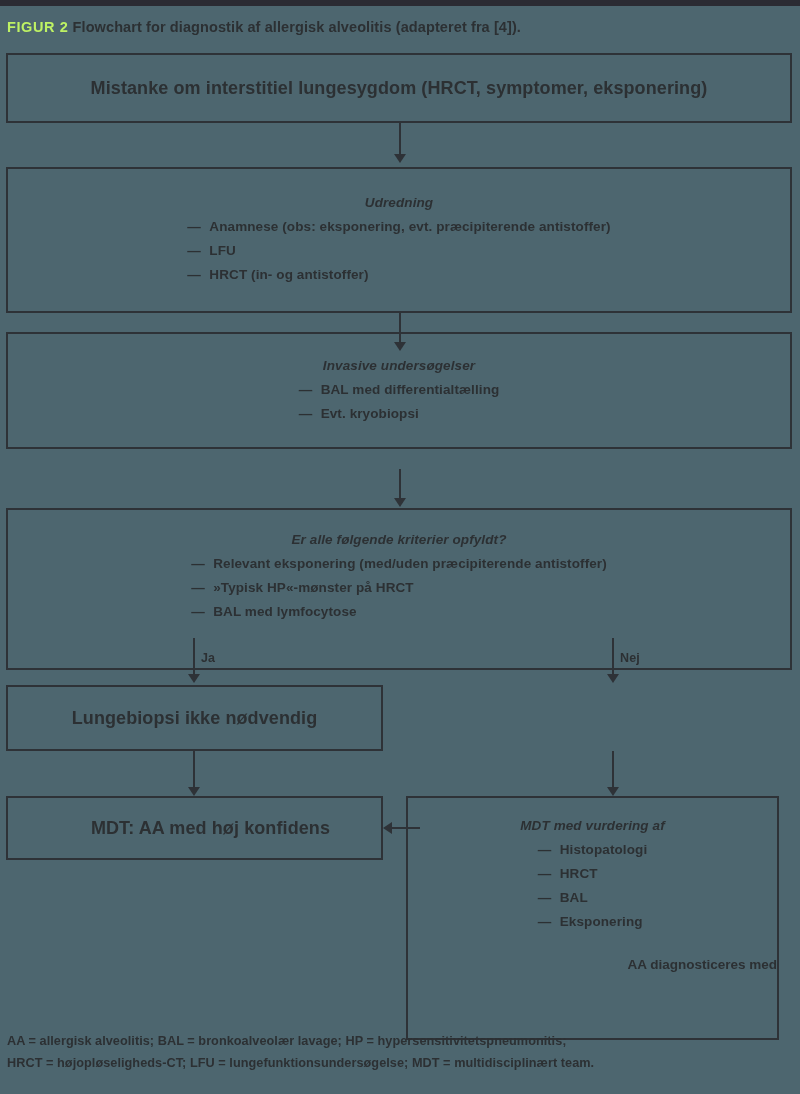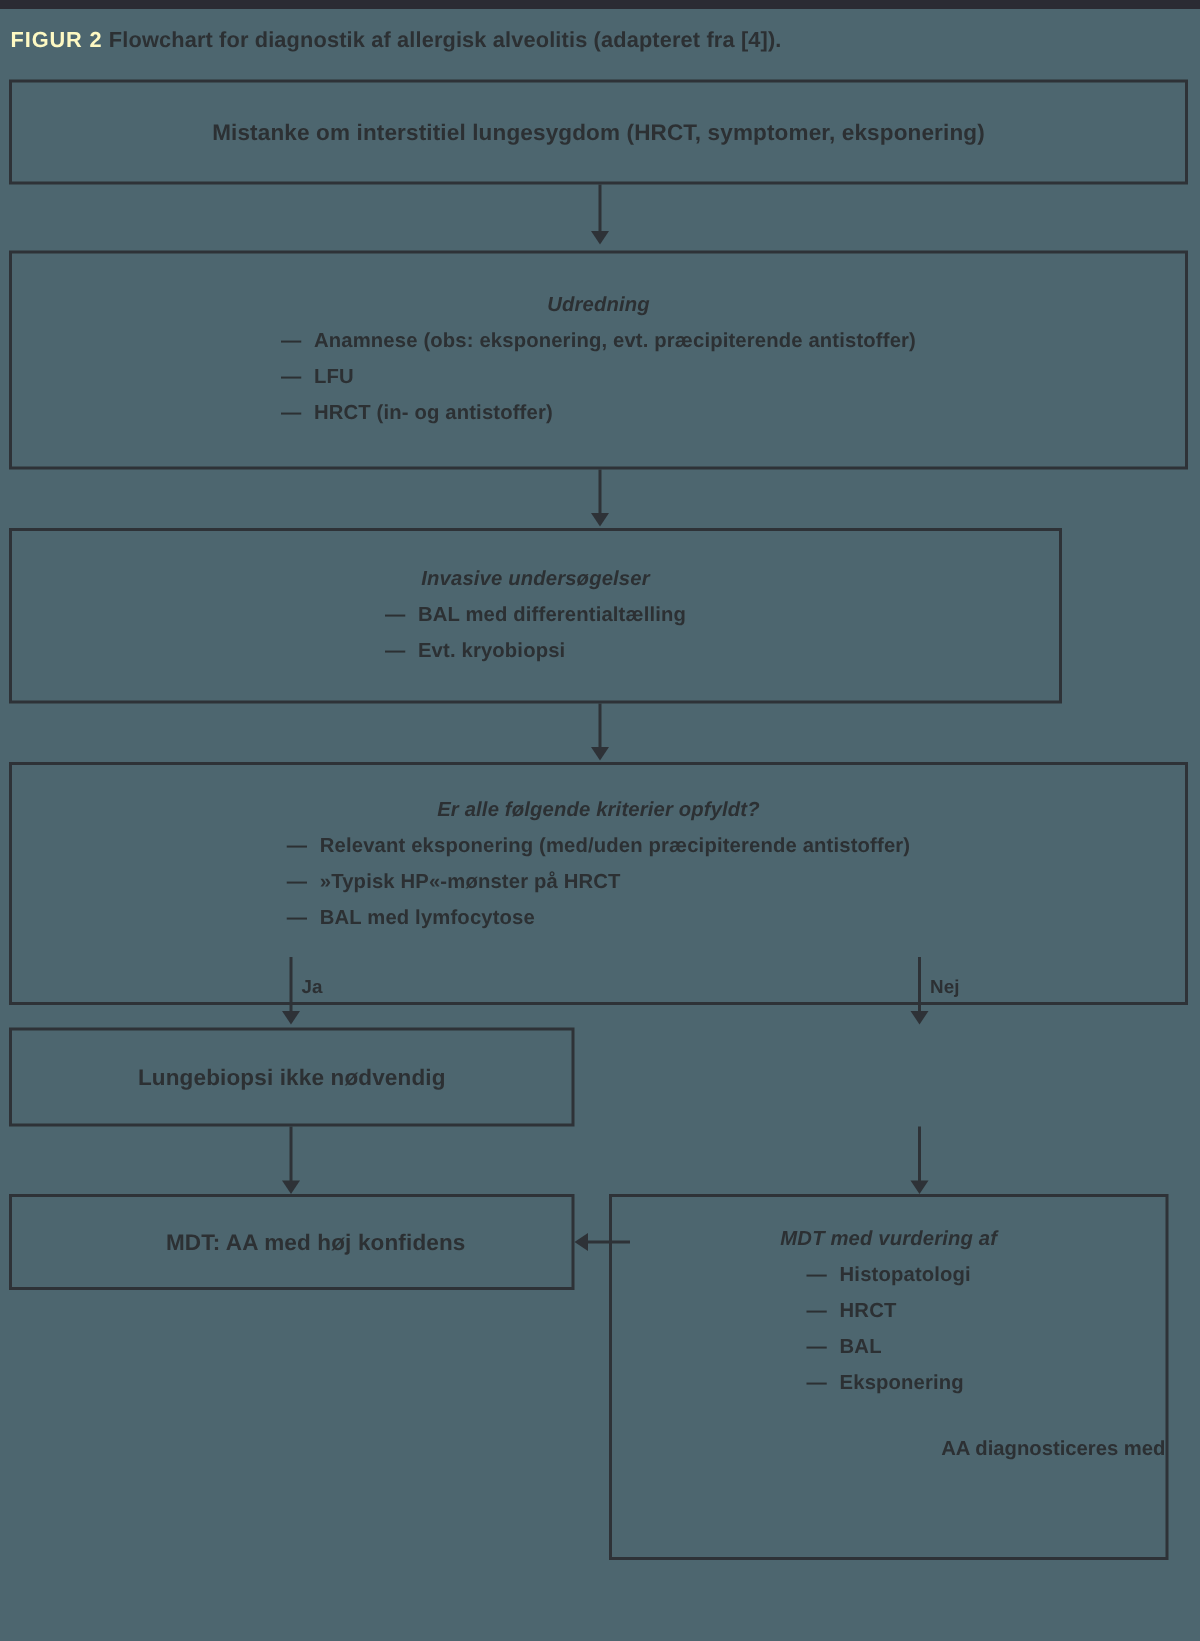--- a/index.html
+++ b/index.html
@@ -33,42 +33,42 @@
     left: 7px;
     top: 19px;
     width: 786px;
     font-size: 14.5px;
     font-weight: bold;
     color: #2c3033;
     letter-spacing: 0.1px;
     white-space: nowrap;
   }
   .caption .fig-label {
-    color: #fef9c3;
+    color: #bef264;
     font-weight: bold;
     letter-spacing: 0.6px;
   }
 
   
   .box {
     position: absolute;
     border: 2px solid #2e3237;
     background: transparent;
     color: #2c3033;
   }
 
   .box-center {
     display: flex;
     align-items: center;
     justify-content: center;
     text-align: center;
   }
 
   .box-title {
-    font-size: 15px;
+    font-size: 18px;
     font-weight: bold;
     color: #2c3033;
     letter-spacing: 0.1px;
   }
 
   .stack {
     position: absolute;
     left: 0;
     width: 100%;
     text-align: center;
@@ -195,21 +195,21 @@
           <span class="dash">—</span>
           <span>HRCT (in- og antistoffer)</span>
         </li>
       </ul>
     </div>
   </div>
 
   <div class="vline" style="left:399px; top:313px; height:32px;"></div>
   <div class="arrow-down" style="left:394px; top:342px;"></div>
 
-  <div class="box" style="left:6px; top:352px; width:702px; height:117px;">
+  <div class="box" style="left:6px; top:332px; width:786px; height:117px;">
     <div class="stack" style="top:24px;">
       <div class="hdr">Invasive undersøgelser</div>
       <ul class="bullets">
         <li>
           <span class="dash">—</span>
           <span>BAL med differentialtælling</span>
         </li>
         <li>
           <span class="dash">—</span>
           <span>Evt. kryobiopsi</span>
@@ -287,14 +287,18 @@
           <span class="dash">—</span>
           <span>Eksponering</span>
         </li>
       </ul>
       <div class="tailnote" style="margin-top:24px;">
         <div>AA diagnosticeres med</div>
       </div>
     </div>
   </div>
 
+  <div class="footnote">
+    <div>AA = allergisk alveolitis; BAL = bronkoalveolær lavage; HP = hypersensitivitetspneumonitis;</div>
+    <div>HRCT = højopløseligheds-CT; LFU = lungefunktionsundersøgelse; MDT = multidisciplinært team.</div>
+  </div>
 
 </div>
 
 </body></html>

